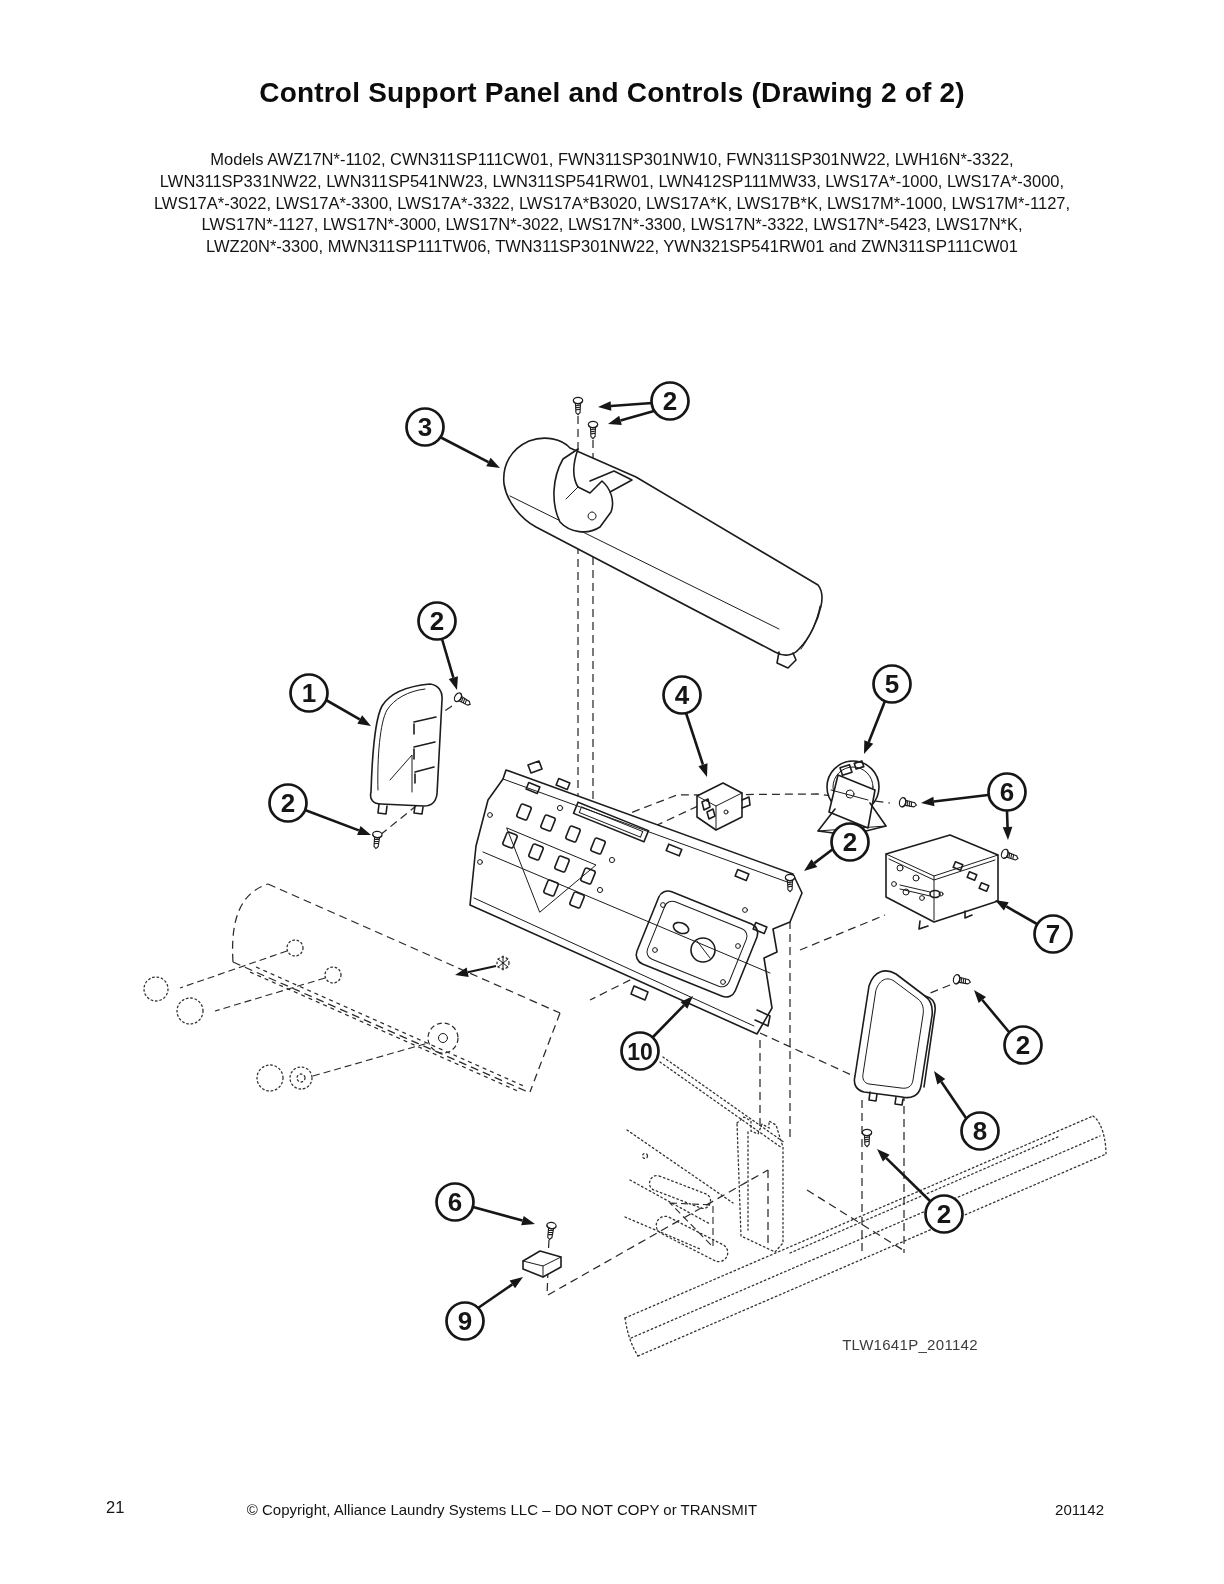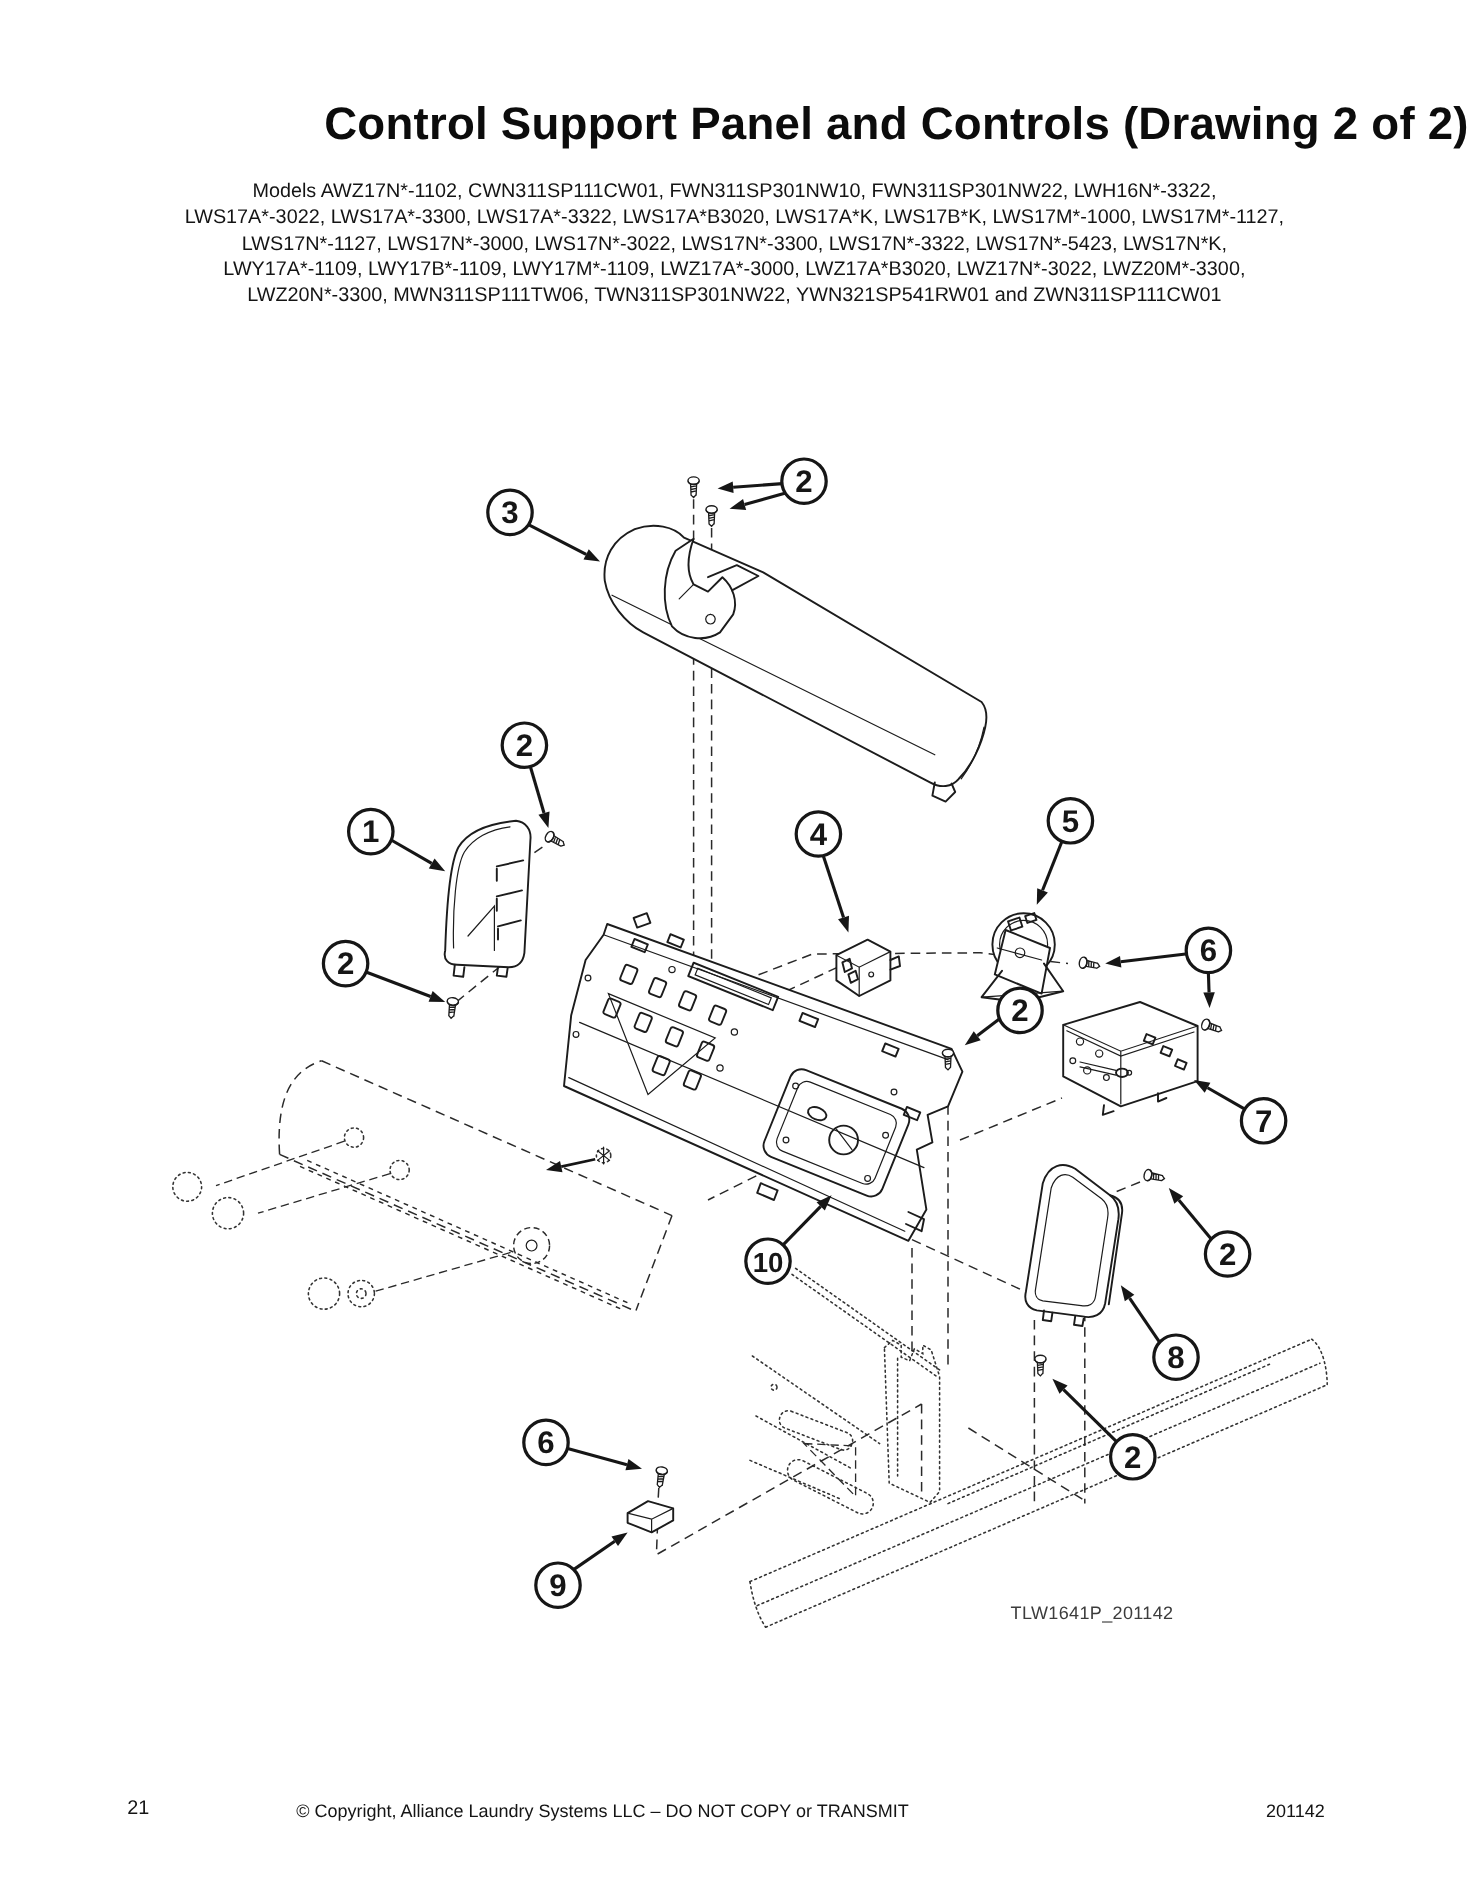--- a/index.html
+++ b/index.html
@@ -1,22 +1,22 @@
 <!DOCTYPE html>
 <html><head>
 <meta charset="utf-8">
 <style>
   html,body{margin:0;padding:0}
   body{
     width:1224px;height:1584px;position:relative;background:#ffffff;
     font-family:"Liberation Sans",sans-serif;color:#111;overflow:hidden;
   }
   .page-title{
-    position:absolute;top:58px;left:0;width:1224px;text-align:right;
-    font-size:38px;font-weight:bold;letter-spacing:.2px;color:#0c0c0c;
+    position:absolute;top:58px;left:0;width:1224px;text-align:center;
+    font-size:28px;font-weight:bold;letter-spacing:.2px;color:#0c0c0c;
   }
   .models{
     position:absolute;top:101px;left:92px;width:1040px;text-align:center;
     font-size:16.5px;line-height:21.8px;color:#141414;margin-top:48px;
   }
   svg.diagram{position:absolute;left:0;top:0}
   .figure-code{
     position:absolute;top:1336px;left:805px;width:210px;text-align:center;
     font-size:15px;color:#3c3c3c;letter-spacing:.3px;
   }
@@ -33,23 +33,23 @@
   .zip{fill:none;stroke:#2a2a2a;stroke-width:1.2;stroke-dasharray:4 4}
   .dot{fill:none;stroke:#333;stroke-width:1.3;stroke-dasharray:1.6 2.8;stroke-linecap:round}
 </style>
 </head>
 <body>
 
 <h1 class="page-title">Control Support Panel and Controls (Drawing 2 of 2)</h1>
 
 <div class="models" id="models">
     <div>Models AWZ17N*-1102, CWN311SP111CW01, FWN311SP301NW10, FWN311SP301NW22, LWH16N*-3322,</div>
+    <div>LWN311SP331NW22, LWN311SP541NW23, LWN311SP541RW01, LWN412SP111MW33, LWS17A*-1000, LWS17A*-3000,</div>
     <div>LWS17A*-3022, LWS17A*-3300, LWS17A*-3322, LWS17A*B3020, LWS17A*K, LWS17B*K, LWS17M*-1000, LWS17M*-1127,</div>
     <div>LWS17N*-1127, LWS17N*-3000, LWS17N*-3022, LWS17N*-3300, LWS17N*-3322, LWS17N*-5423, LWS17N*K,</div>
-    <div>LWY17A*-1109, LWY17B*-1109, LWY17M*-1109, LWZ17A*-3000, LWZ17A*B3020, LWZ17N*-3022, LWZ20M*-3300,</div>
     <div>LWZ20N*-3300, MWN311SP111TW06, TWN311SP301NW22, YWN321SP541RW01 and ZWN311SP111CW01</div>
   </div>
 
 <svg class="diagram" width="1224" height="1584" viewBox="0 0 1224 1584">
   <defs>
     <g id="screw-sym">
       <ellipse cx="0" cy="-3.4" rx="4.7" ry="3.2" fill="#fff" stroke="#1c1c1c" stroke-width="1.2"></ellipse>
       <path d="M-4.6,-3 C-3.4,0.4 3.4,0.4 4.6,-3" fill="none" stroke="#1c1c1c" stroke-width="1.1"></path>
       <path d="M-2.5,-0.3 L-2.1,8.6 M2.5,-0.3 L2.1,8.6 M-2.4,1.8 L2.4,0.9 M-2.3,3.9 L2.3,3 M-2.2,6 L2.2,5.1 M-2.1,8.6 L0,10.6 L2.1,8.3" fill="none" stroke="#1c1c1c" stroke-width="1.1" stroke-linecap="round"></path>
     </g>

